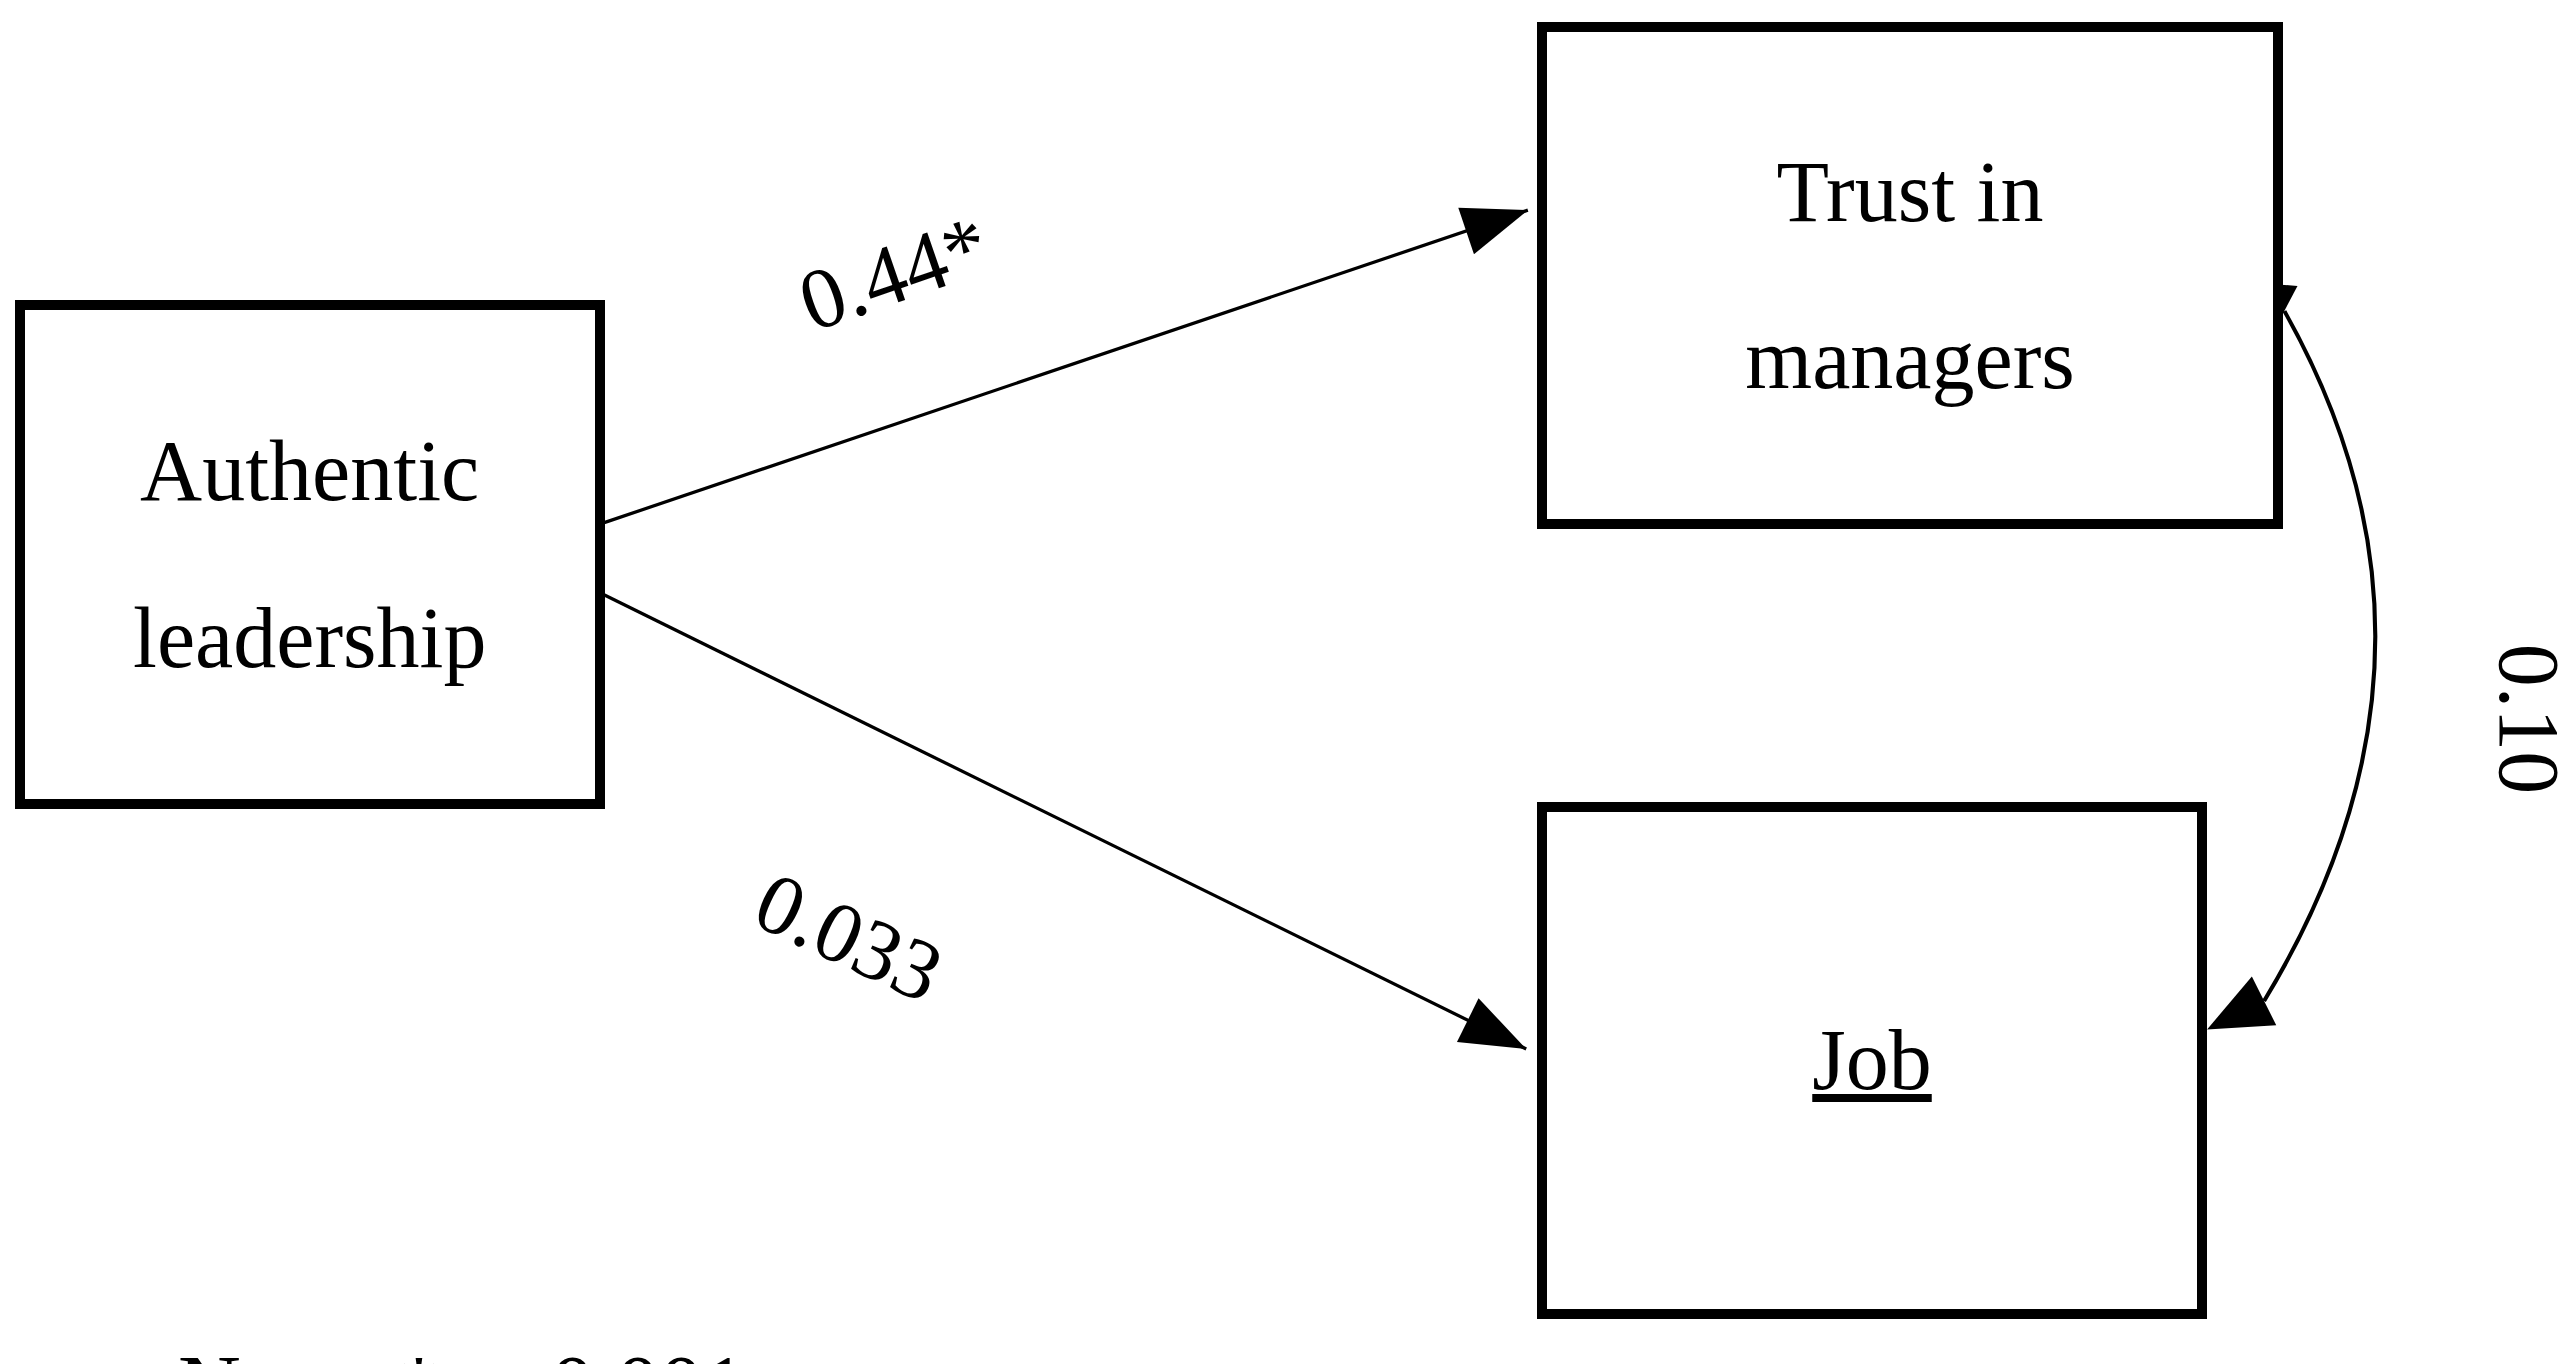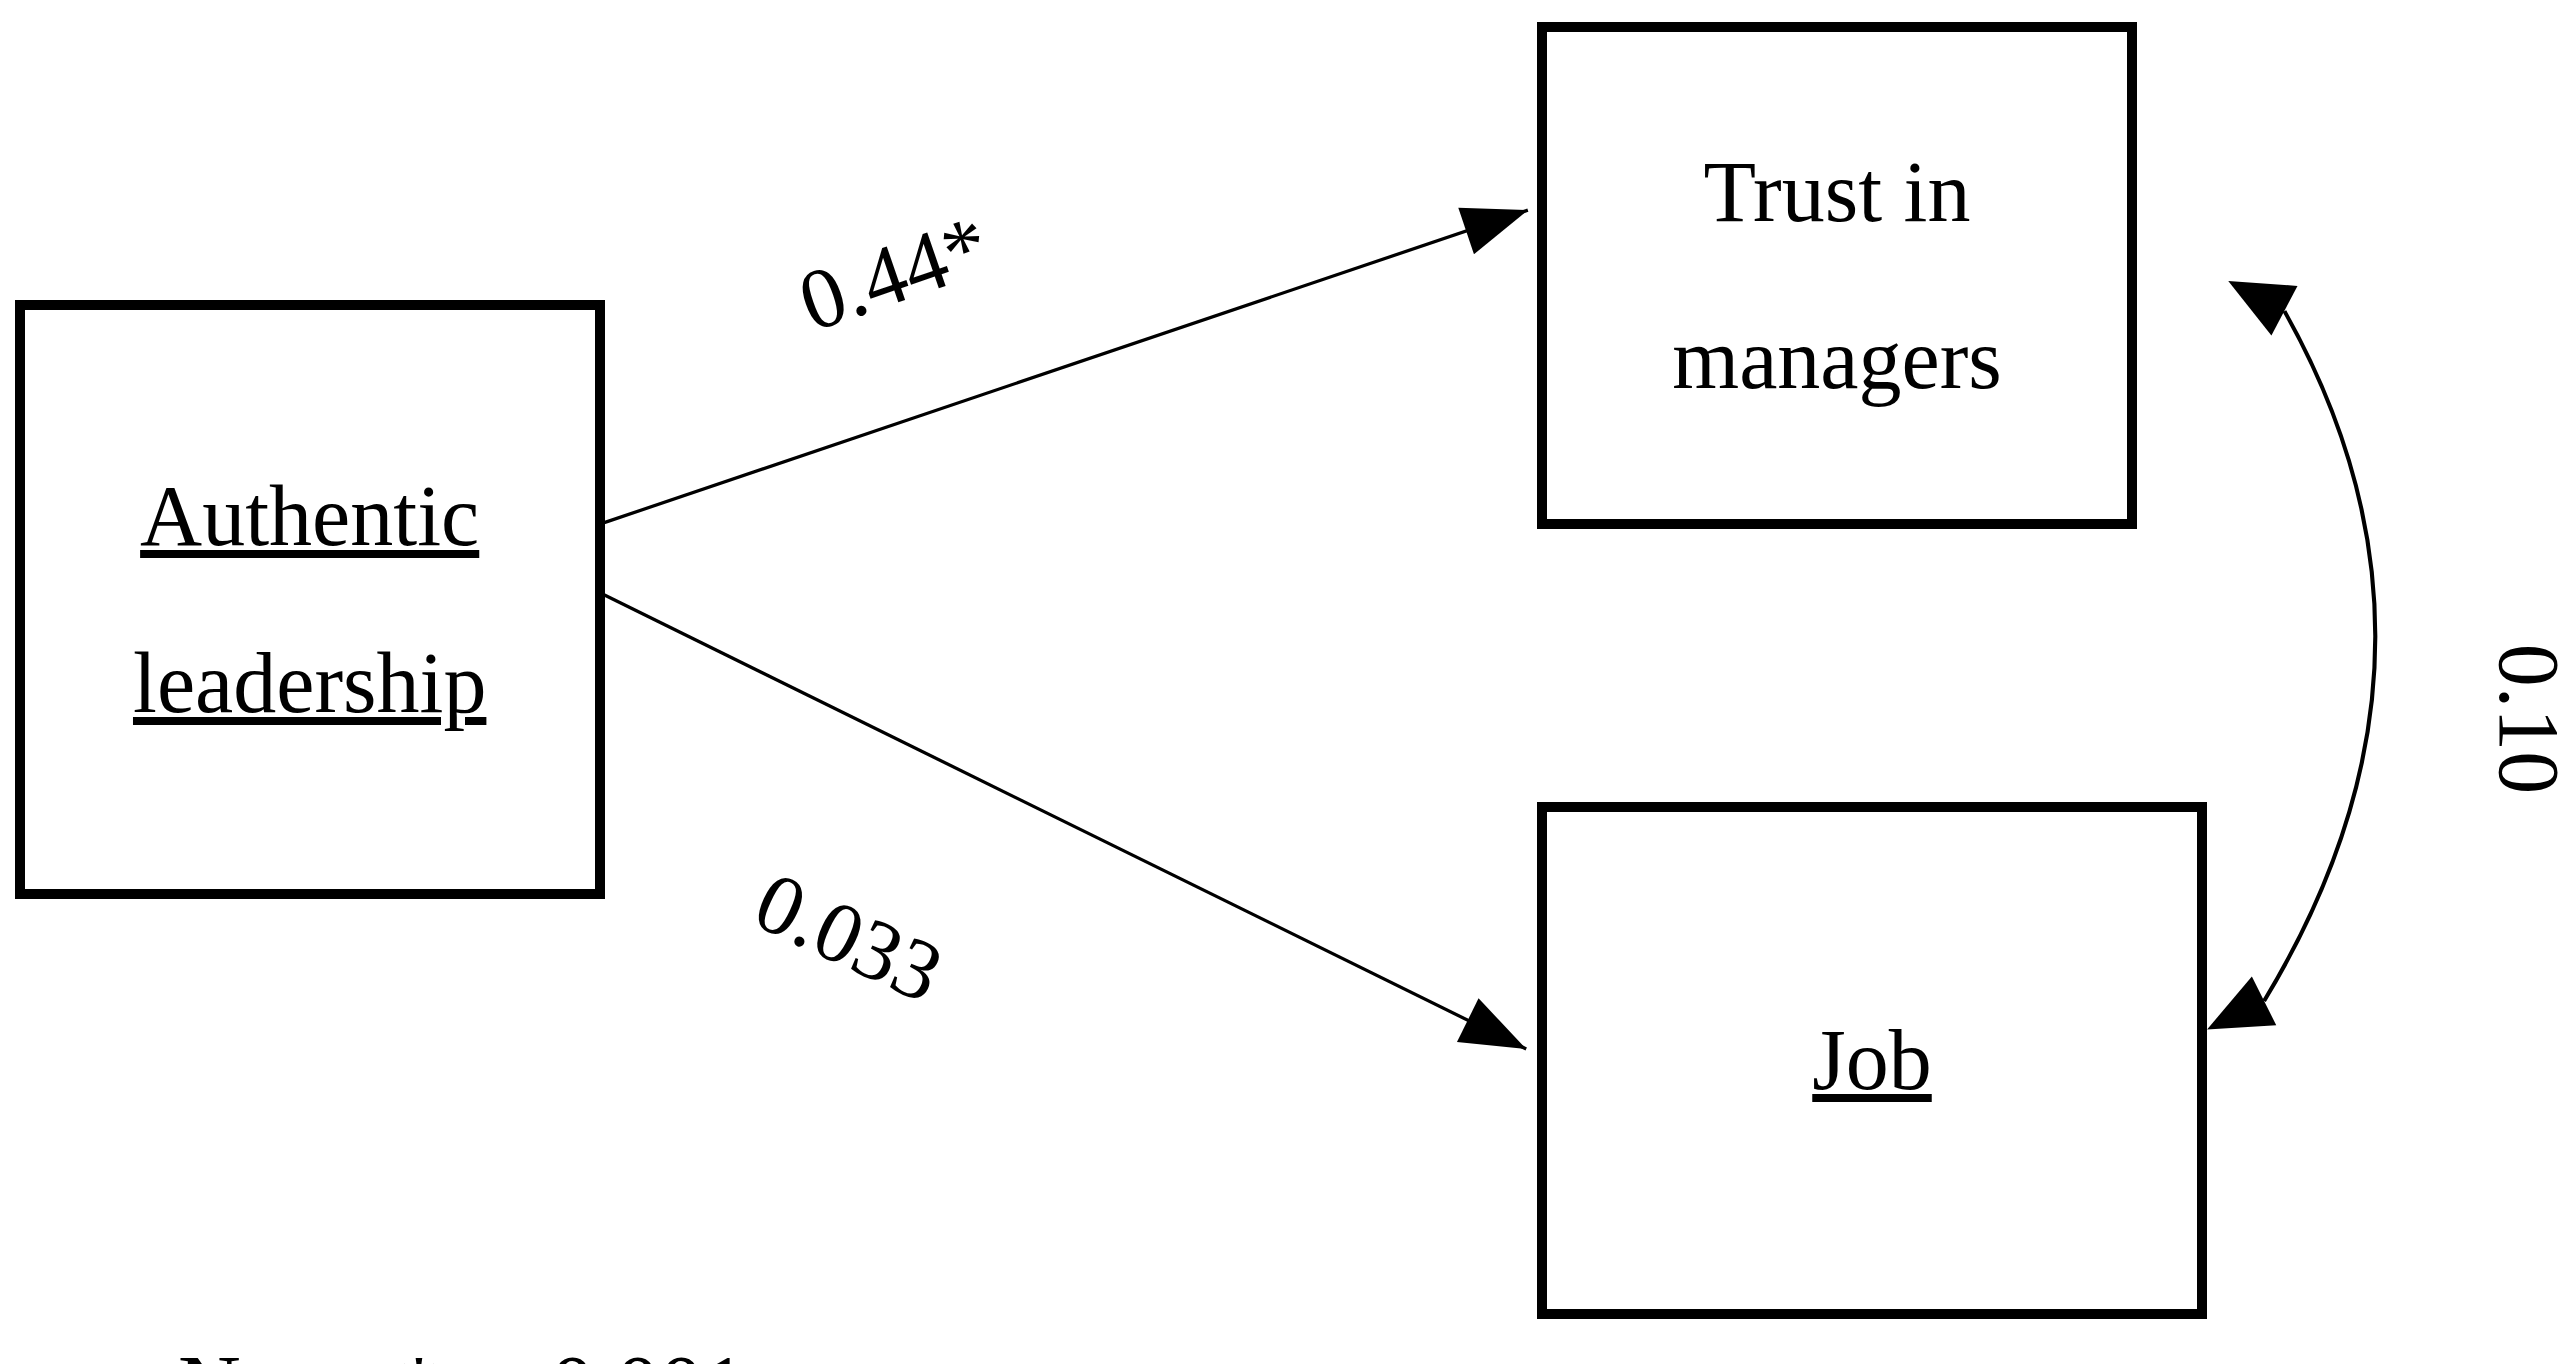--- a/index.html
+++ b/index.html
@@ -29,22 +29,22 @@
     border: 10.6px solid #000000;
     background: #ffffff;
     display: flex;
     flex-direction: column;
     align-items: center;
     justify-content: center;
     text-align: center;
     font-size: 86px;
     line-height: 167px;
   }
-  .node-authentic { left: 14.7px;   top: 300px; width: 590px; height: 599px; text-decoration: underline; }
-  .node-trust     { left: 1537px; top: 22px;  width: 600px; height: 507px; }
+  .node-authentic { left: 14.7px;   top: 300px; width: 590px; height: 509px; }
+  .node-trust     { left: 1537px; top: 22px;  width: 746px; height: 507px; }
   .node-job       { left: 1537px; top: 802px; width: 670px; height: 517px; text-decoration: underline; }
 
   .coef {
     position: absolute;
     font-size: 86px;
     line-height: 1;
     white-space: nowrap;
   }
   .coef-al-trust {
     left: 894px; top: 273px;

